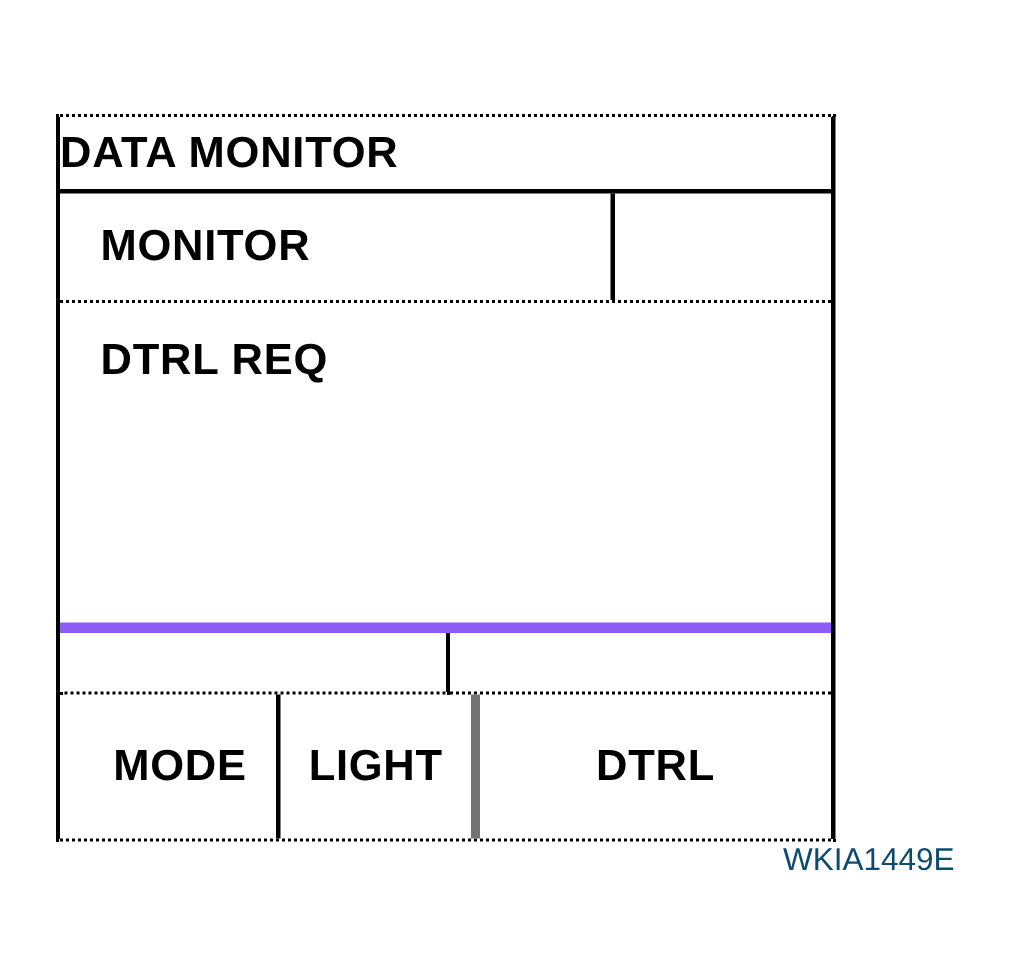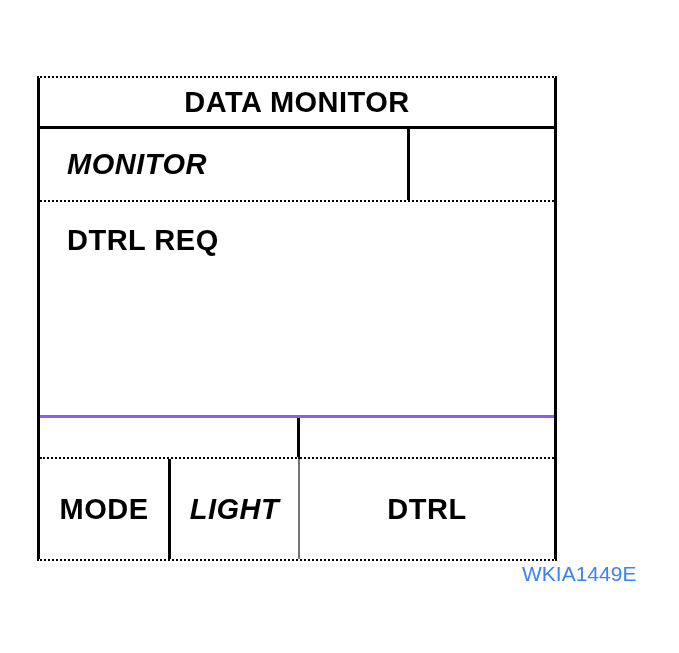--- a/index.html
+++ b/index.html
@@ -35,40 +35,39 @@
     font-size: 29px;
     letter-spacing: 0.5px;
     white-space: nowrap;
   }
   
   .row-title {
     height: 48px;
     border-bottom: 3px solid #000;
     display: flex;
     align-items: center;
-    justify-content: center;
+    justify-content: flex-start;
   }
   .row-monitor {
     height: 71px;
     border-bottom: 2px dotted #000;
     display: flex;
   }
   .cell-monitor-left {
     width: 340px;
     border-right: 3px solid #000;
     display: flex;
     align-items: center;
     padding-left: 27px;
     box-sizing: content-box;
-    font-style: italic;
   }
   .cell-monitor-right { flex: 1; }
   .row-main {
     height: 213px;
-    border-bottom: 3px solid #8b5cf6;
+    border-bottom: 7px solid #8b5cf6;
     box-sizing: content-box;
   }
   .data-line {
     display: flex;
     justify-content: space-between;
     padding: 22px 60px 0 27px;
   }
   .row-empty {
     height: 41px;
     display: flex;
@@ -94,38 +93,39 @@
   .cell-record-right {
     flex: 1;
     border-bottom: 3px solid #000;
     display: flex;
     align-items: center;
     justify-content: center;
   }
   .row-buttons {
     flex: 1;
     display: flex;
+    margin-left: 16px;
   }
   .btn {
     display: flex;
     align-items: center;
     justify-content: center;
     box-sizing: content-box;
   }
   .btn-mode  { width: 128px; border-right: 3px solid #000; }
   .btn-back  { width: 127px; border-right: 3px solid #000; }
-  .btn-light { width: 127px; border-right: 2px solid #737373; font-style: italic; }
+  .btn-light { width: 127px; border-right: 6px solid #737373; }
   .btn-copy  { flex: 1; }
   .figure-code {
     position: absolute;
     left: 522px;
     top: 562px;
     font-size: 21px;
     font-weight: normal;
-    color: #3b82f6;
+    color: #0c4a6e;
     white-space: nowrap;
   }
 </style>
 </head>
 <body>
 
 <div class="canvas">
 
   <div class="device">
 

